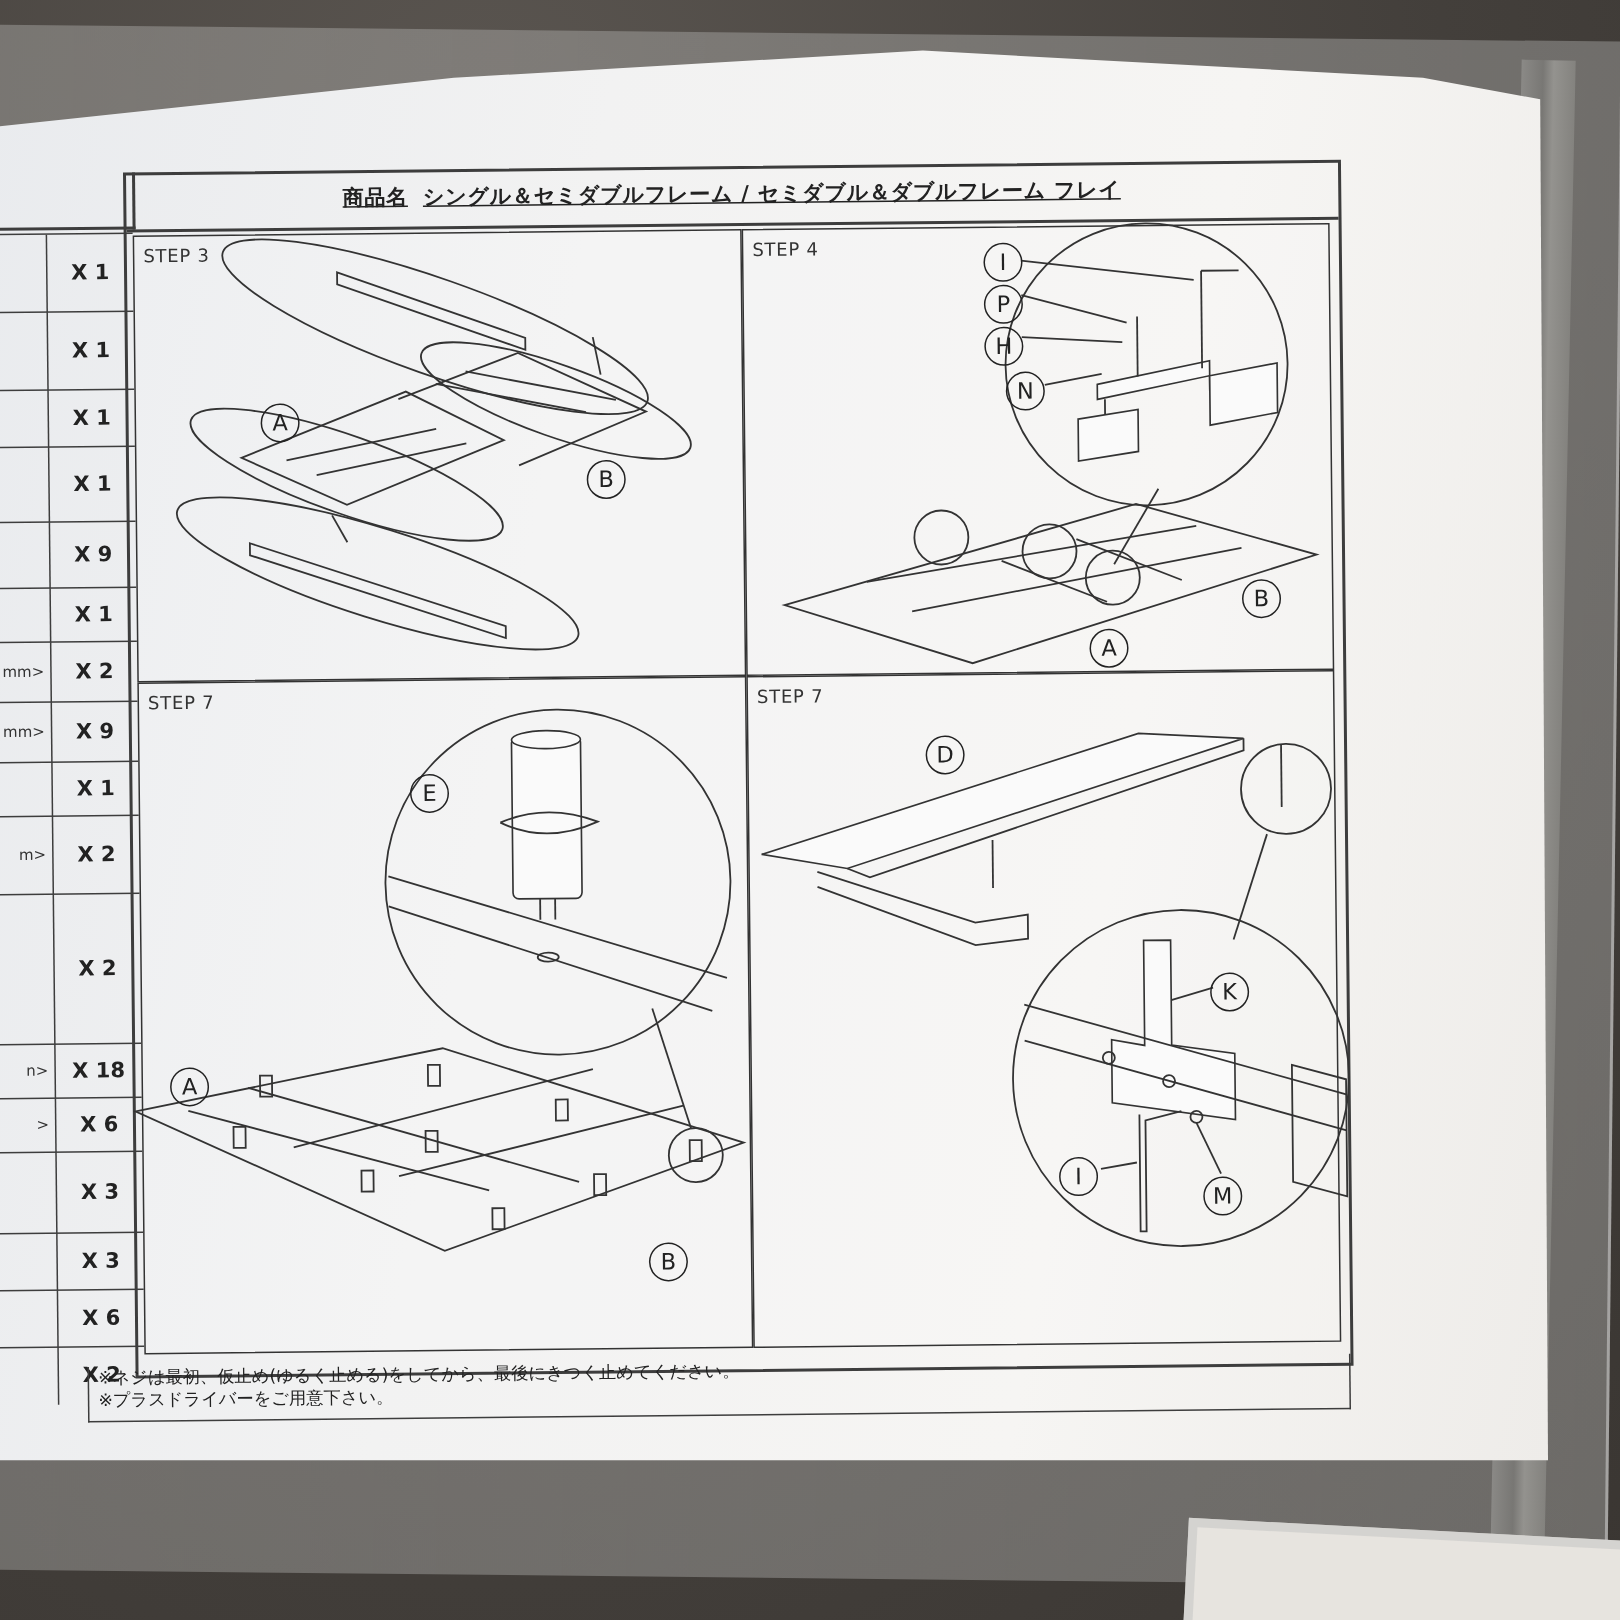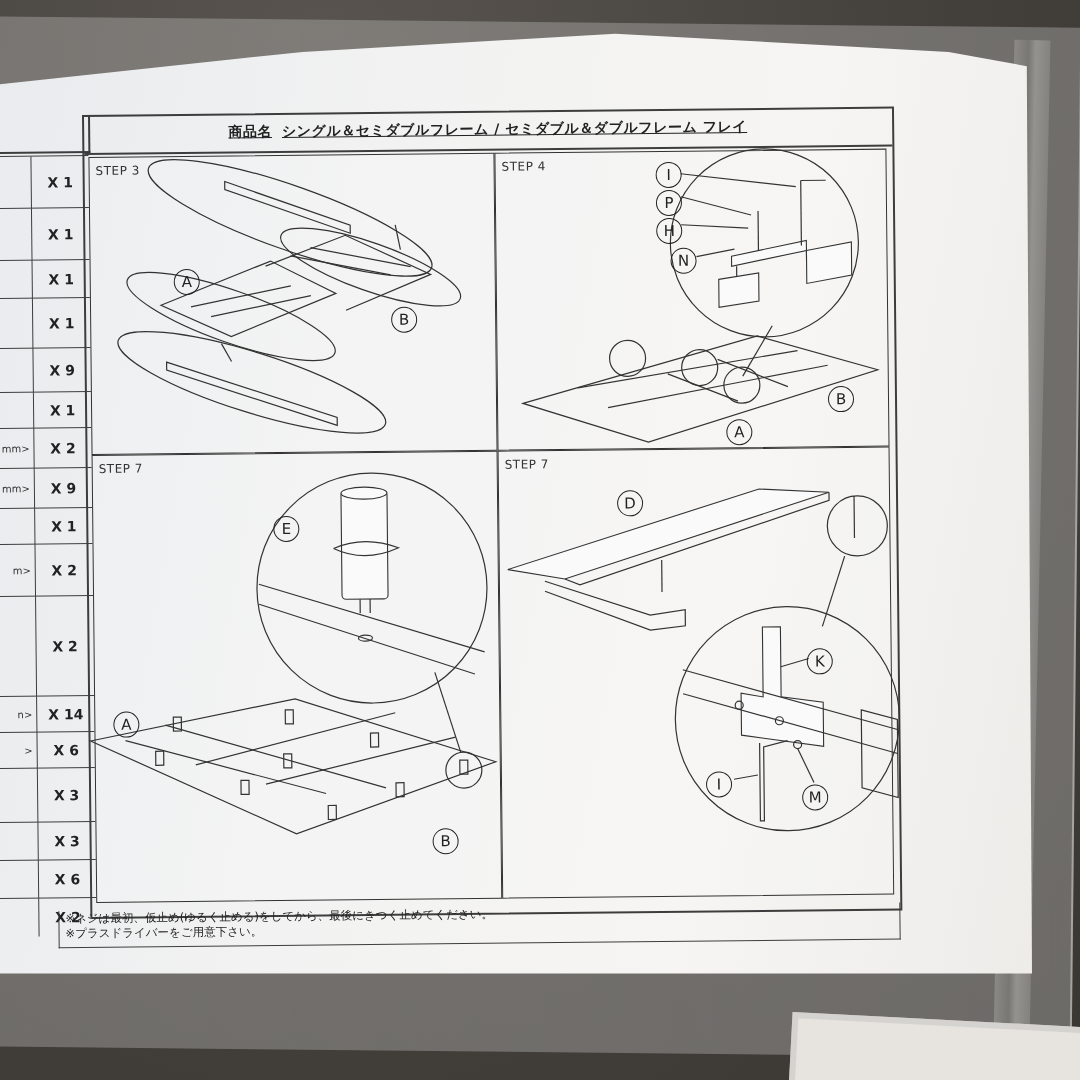--- a/index.html
+++ b/index.html
@@ -97,21 +97,21 @@
         <div class="part-row" style="top: 388px; height: 52px;">
           <span class="spec">m&gt;</span>
           <span class="qty">X 2</span>
         </div>
         <div class="part-row" style="top: 440px; height: 100px;">
           <span class="spec"></span>
           <span class="qty">X 2</span>
         </div>
         <div class="part-row" style="top: 540px; height: 36px;">
           <span class="spec">n&gt;</span>
-          <span class="qty">X 14</span>
+          <span class="qty">X 18</span>
         </div>
         <div class="part-row" style="top: 576px; height: 36px;">
           <span class="spec">&gt;</span>
           <span class="qty">X 6</span>
         </div>
         <div class="part-row" style="top: 612px; height: 54px;">
           <span class="spec"></span>
           <span class="qty">X 3</span>
         </div>
         <div class="part-row" style="top: 666px; height: 38px;">

